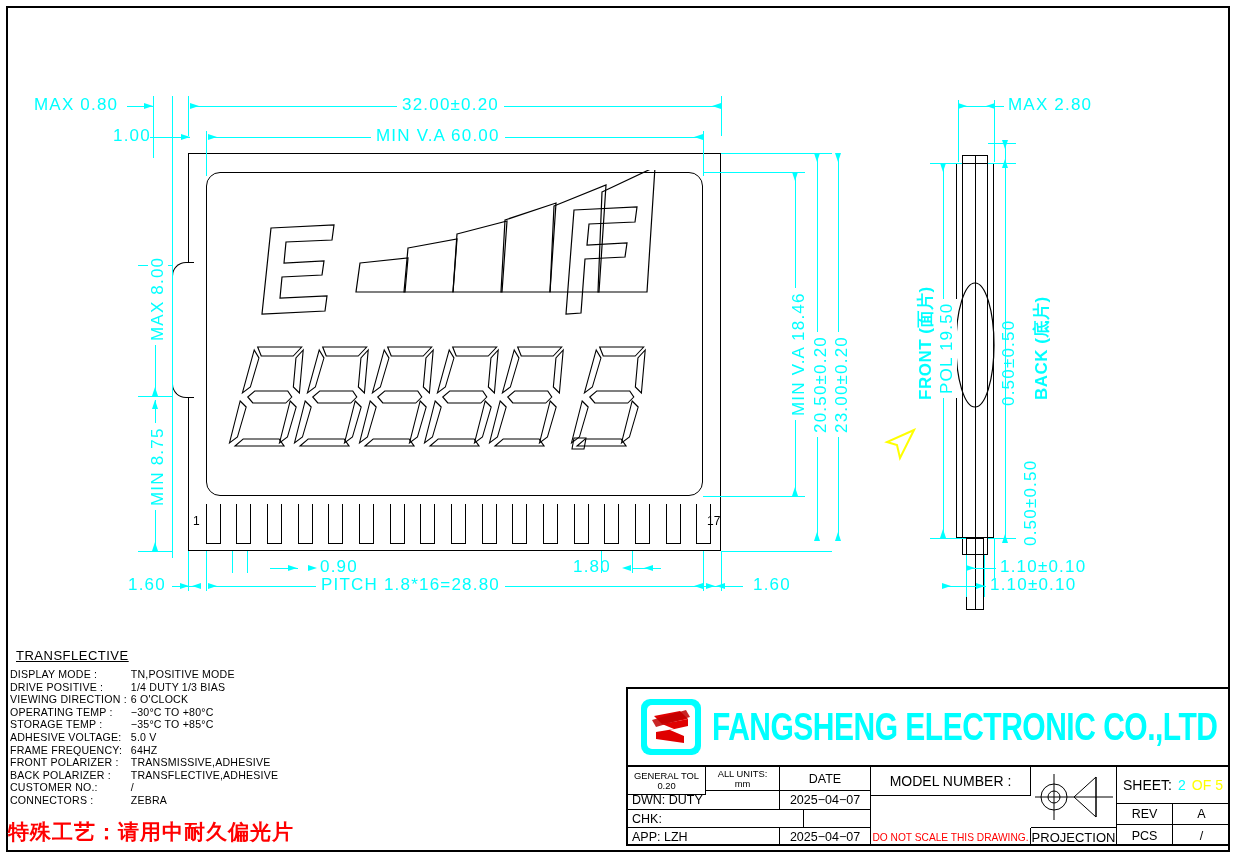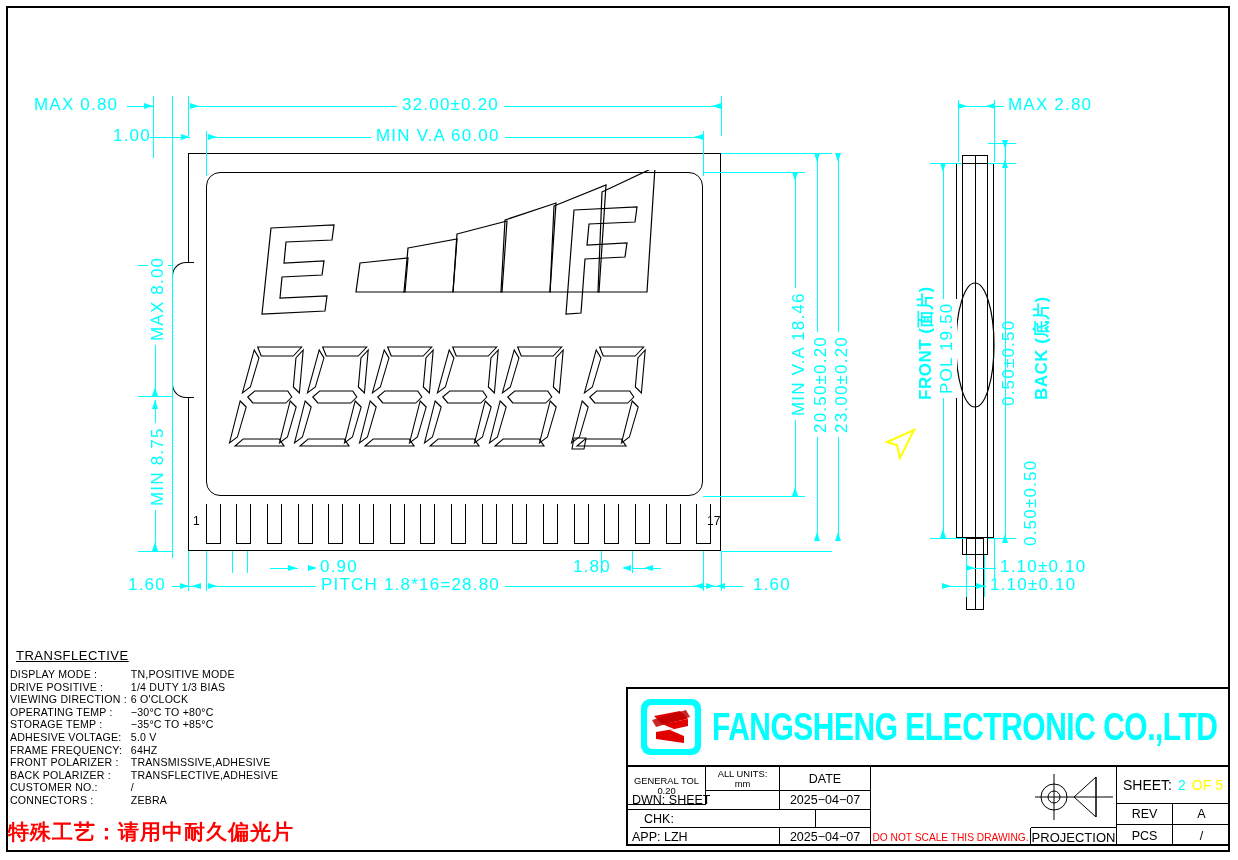--- a/index.html
+++ b/index.html
@@ -370,35 +370,36 @@
         <path d="M14 18 L40 13 L48 21 L22 26 Z" fill="#e00000"></path>
         <path d="M40 13 L48 21 L30 45 L22 38 Z" fill="#e00000" opacity="0"></path>
         <path d="M22 26 L48 21 L48 28 L30 32 L44 38 L44 45 L16 41 L16 34 L34 31 L22 26 Z" fill="#e00000"></path>
         <path d="M12 22 L46 12 L50 19 L16 29 Z" fill="#c00000" opacity=".85"></path>
       </svg>
       <div id="company">FANGSHENG ELECTRONIC CO.,LTD</div>
     </div>
 
     <div id="grid">
 
-      <div class="gc ctr" style="left:0;top:0;width:78px;height:38px">
+      <div class="gc ctr" style="left:0;top:0;width:78px;height:28px">
         <span class="tiny"><span>GENERAL TOL</span><br><span>0.20</span></span>
       </div>
       <div class="gc ctr" style="left:78px;top:0;width:74px;height:24px">
         <span class="tiny"><span>ALL UNITS:</span><br><span>mm</span></span>
       </div>
       <div class="gc ctr" style="left:152px;top:0;width:91px;height:24px">DATE</div>
 
-      <div class="gc pl" style="left:0;top:24px;width:152px;height:19px">DWN:   SHEET</div>
+      <div class="gc pl" style="left:0;top:24px;width:152px;height:19px">DWN:   DUTY</div>
       <div class="gc ctr" style="left:152px;top:24px;width:91px;height:19px">2025−04−07</div>
-      <div class="gc pl" style="left:12px;top:43px;width:176px;height:18px">CHK:</div>
+      <div class="gc pl" style="left:0;top:43px;width:176px;height:18px">CHK:</div>
       <div class="gc ctr" style="left:152px;top:43px;width:91px;height:18px"></div>
       <div class="gc pl nb" style="left:0;top:61px;width:152px;height:18px">APP:   LZH</div>
       <div class="gc ctr nb" style="left:152px;top:61px;width:91px;height:18px">2025−04−07</div>
 
+      <div class="gc ctr" style="left:243px;top:0;width:160px;height:29px;font-size:14px">MODEL  NUMBER  :</div>
       <div class="gc ctr nb" style="left:243px;top:61px;width:160px;height:18px;font-size:10.2px;color:#ff0000">DO NOT SCALE THIS DRAWING.</div>
 
       <div class="gc ctr" style="left:403px;top:0;width:86px;height:61px">
         <svg width="80" height="52" viewBox="0 0 80 52">
           <line x1="1" y1="26" x2="79" y2="26" stroke="#000" stroke-width="1"></line>
           <line x1="20" y1="3" x2="20" y2="49" stroke="#000" stroke-width="1"></line>
           <circle cx="20" cy="26" r="13" fill="none" stroke="#000" stroke-width="1"></circle>
           <circle cx="20" cy="26" r="6" fill="none" stroke="#000" stroke-width="1"></circle>
           <path d="M62 6 L40 26 L62 46 Z" fill="none" stroke="#000" stroke-width="1"></path>
           <line x1="62" y1="6" x2="62" y2="46" stroke="#000" stroke-width="1"></line>

